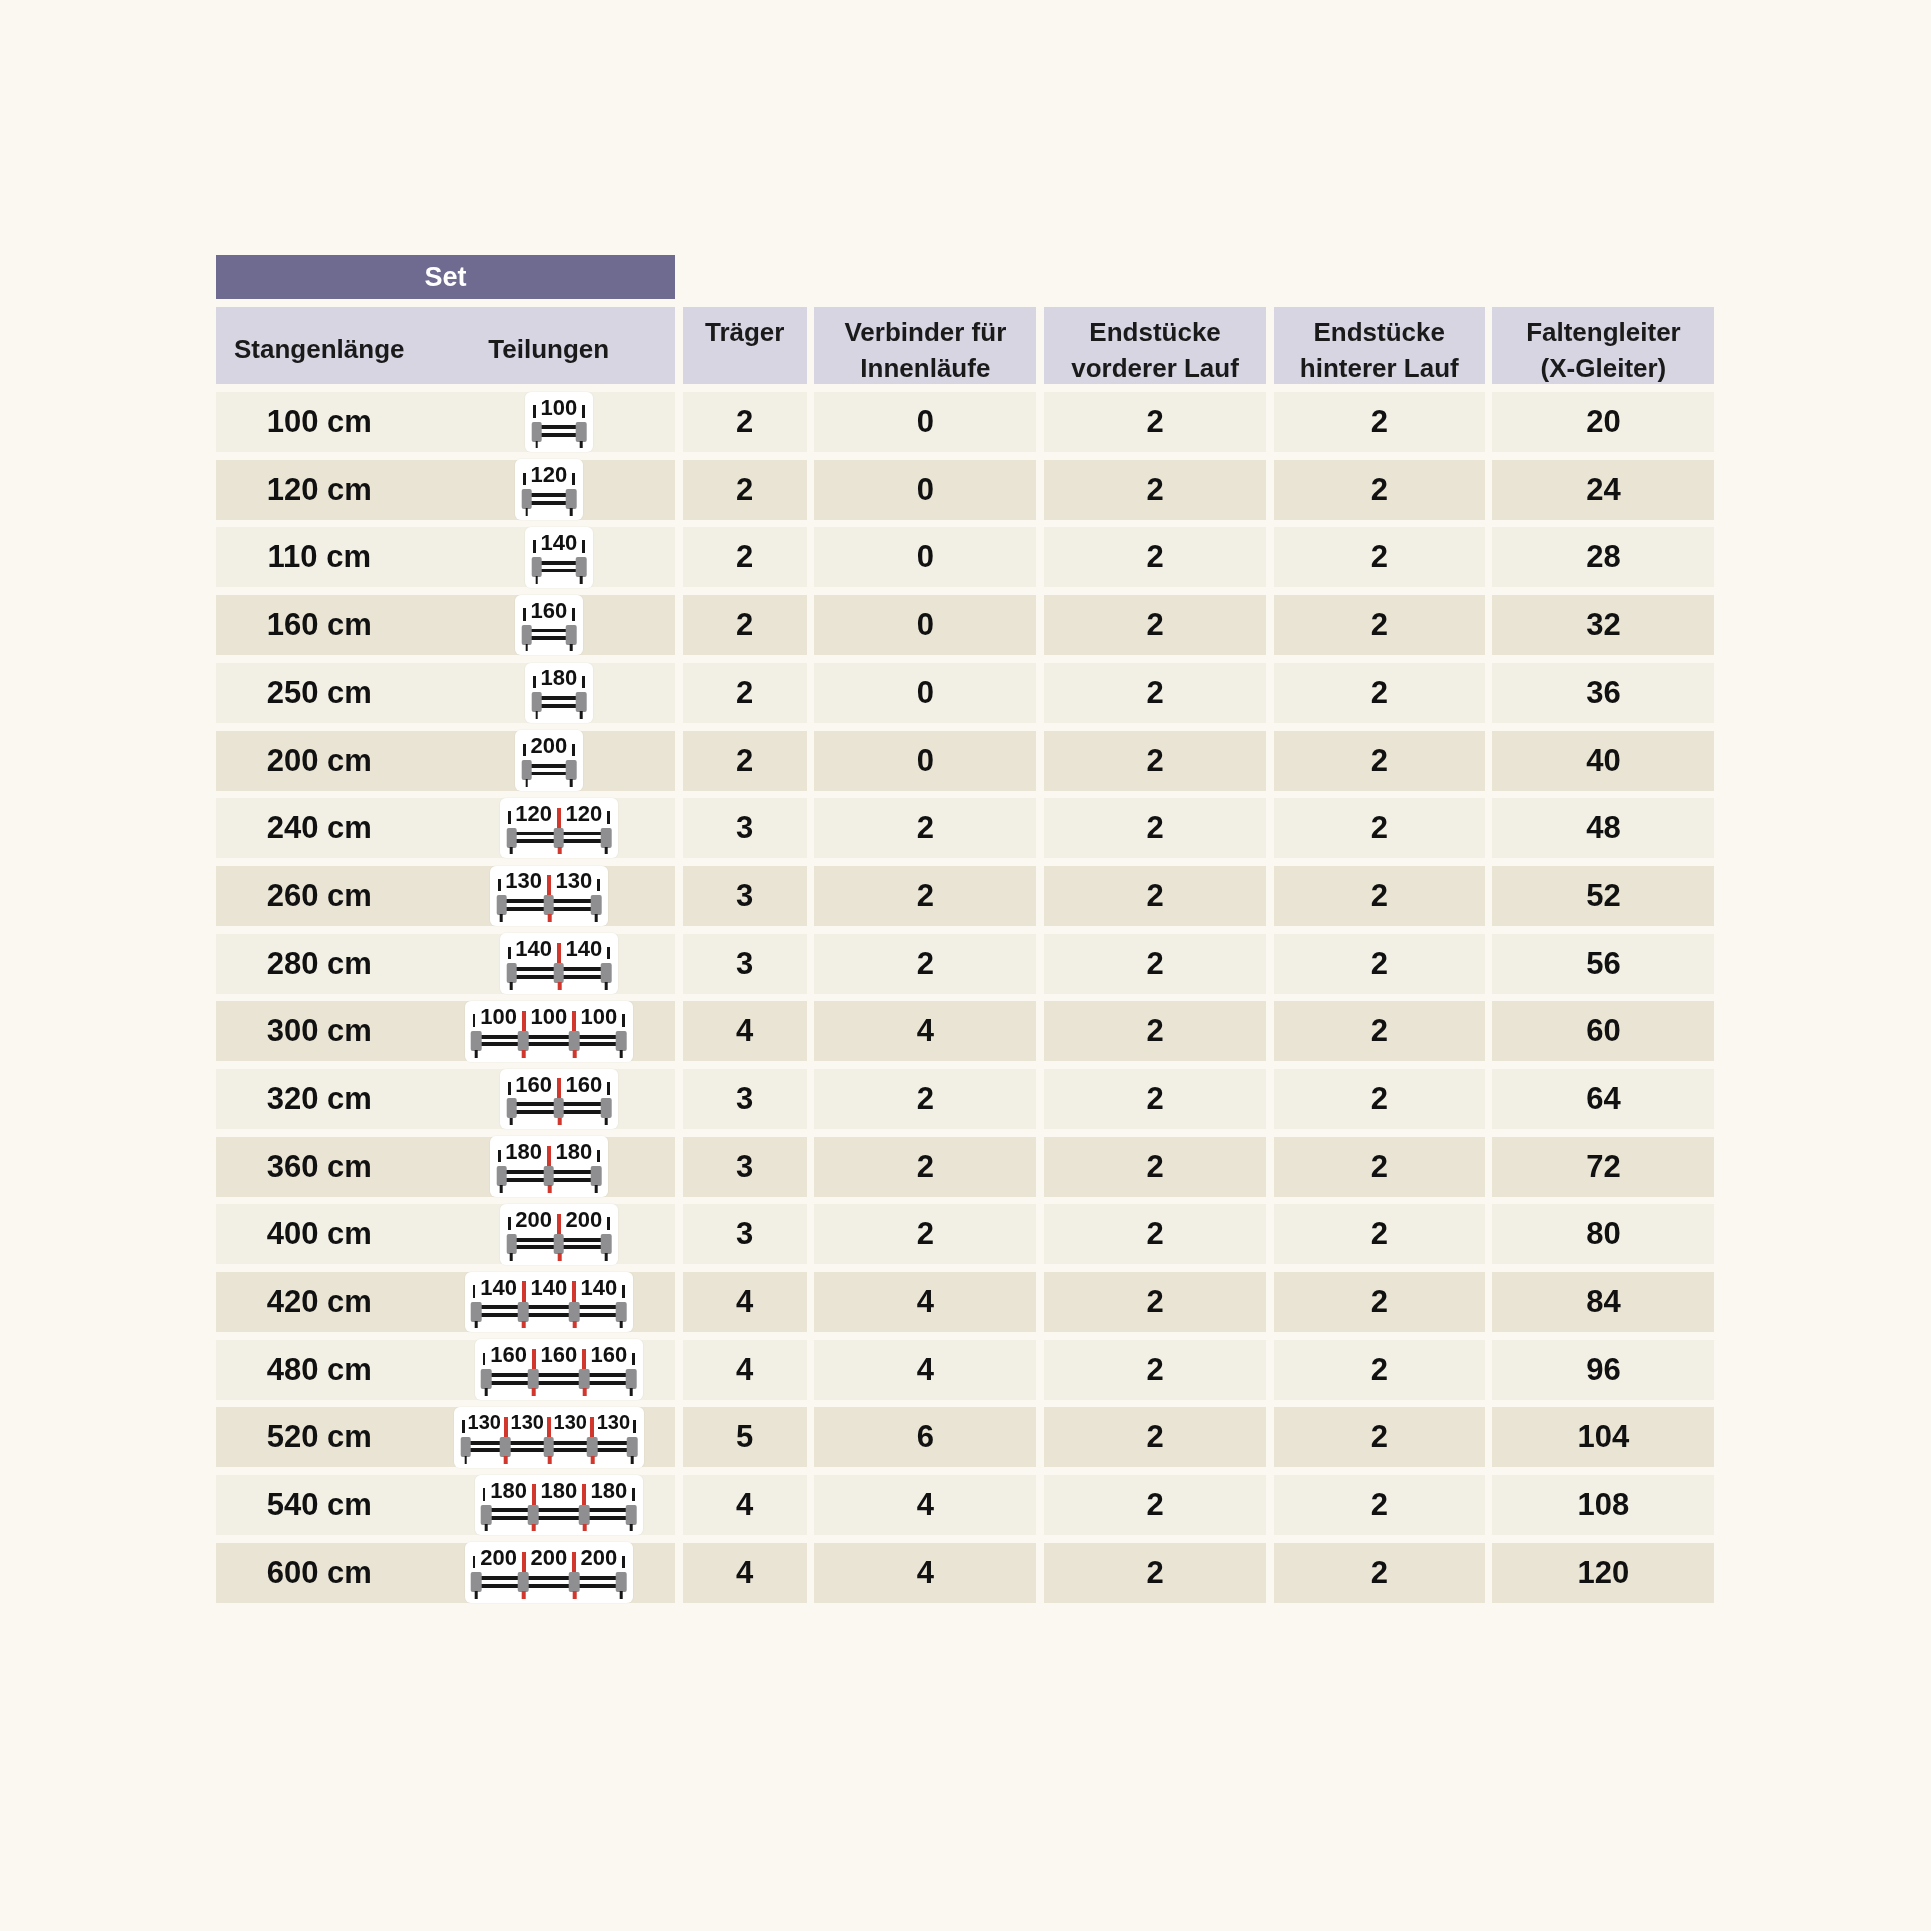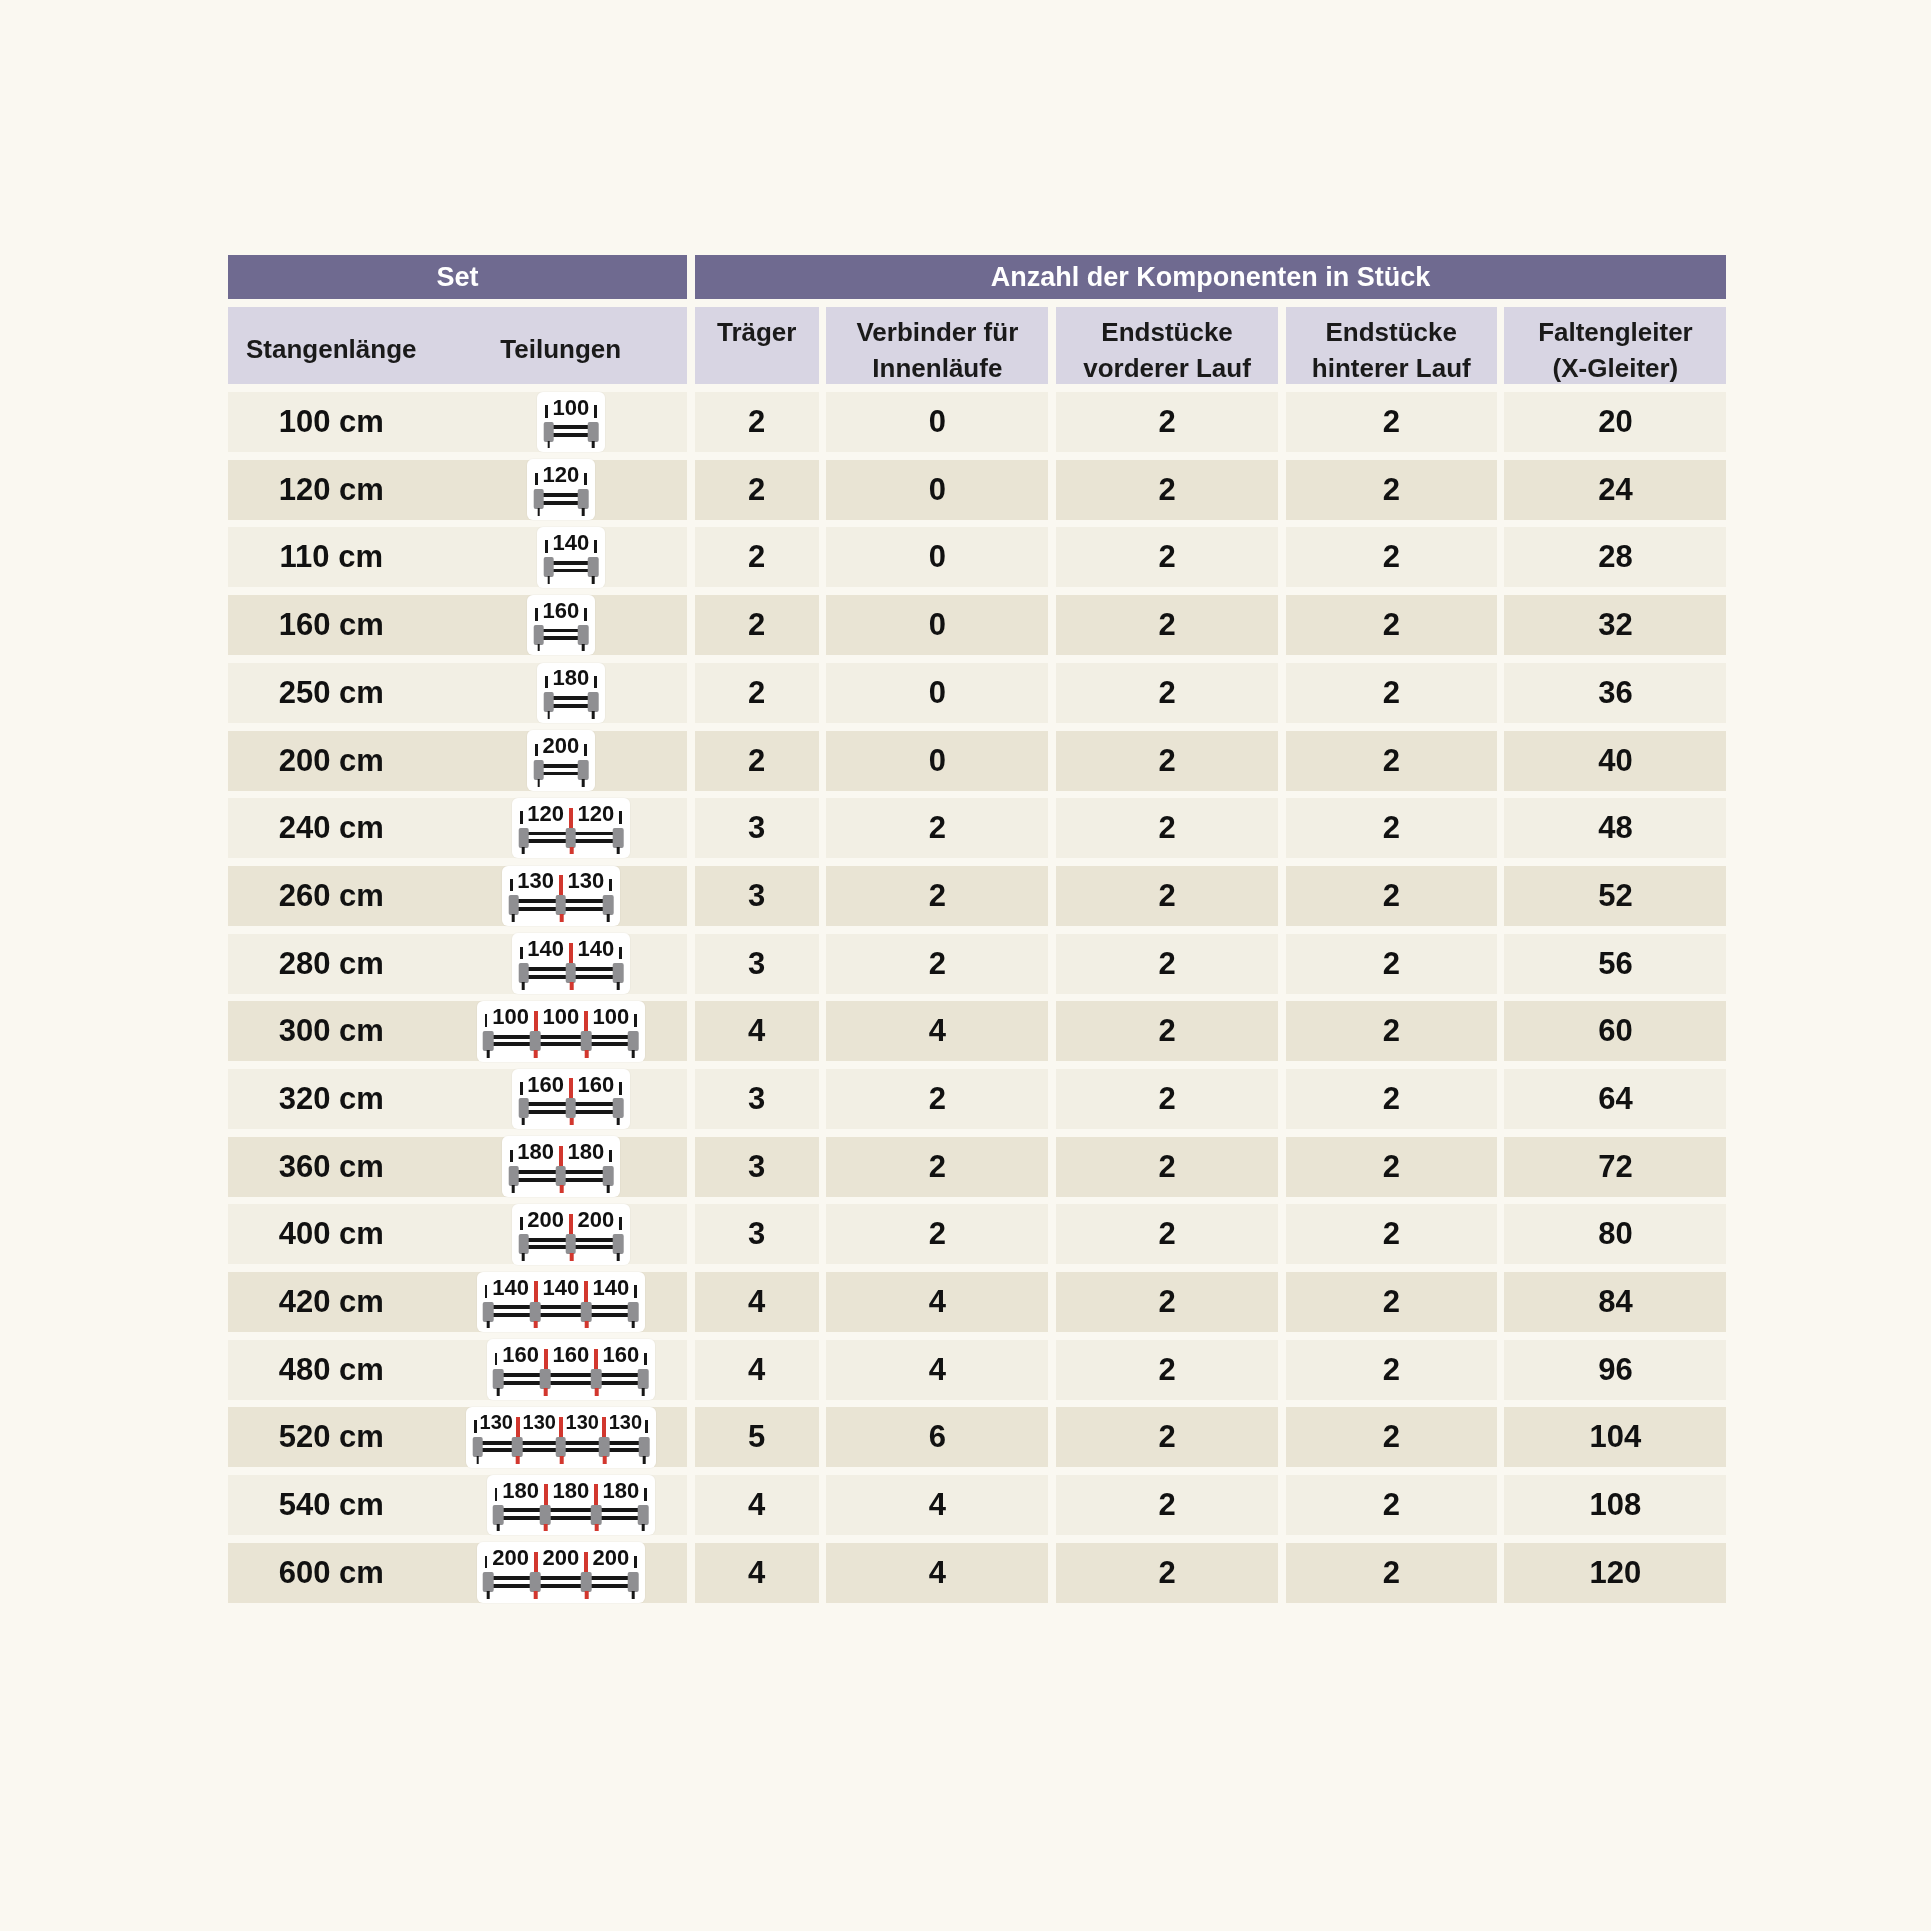--- a/index.html
+++ b/index.html
@@ -3,21 +3,21 @@
 <meta charset="utf-8">
 <style>
   html,body{margin:0;padding:0;}
   body{
     width:1931px;height:1931px;position:relative;
     background:#faf8f1;
     font-family:"Liberation Sans",sans-serif;
     color:#111;
   }
   .table-wrap{position:absolute;left:216px;top:255px;width:1498px;}
-  .grid{display:grid;grid-template-columns:459px 124px 222px 222px 211px 222px;column-gap:7.7px;margin-left:12px;}
+  .grid{display:grid;grid-template-columns:459px 124px 222px 222px 211px 222px;column-gap:7.7px;}
 
   .title-bar{
     height:83px;background:#4a4469;color:#fff;
     font-size:39px;font-weight:700;letter-spacing:0.5px;
     display:flex;align-items:center;justify-content:center;
     margin-bottom:7.7px;
   }
   .group-row{margin-bottom:7.7px;}
   .gcell{
     height:44px;background:#6f6a90;color:#fff;
@@ -67,21 +67,20 @@
   .cap.mid::after{background:#d2372e;width:3.9px;}
 </style>
 </head>
 <body>
 
 <div class="table-wrap">
 
 
   <div class="grid group-row">
     <div class="gcell">Set</div>
-    <div class="gcell comp">Anzahl der Komponenten in Stück</div>
   </div>
 
   <div class="grid header-row">
     <div class="hcell setc">
       <span class="s1">Stangenlänge</span>
       <span class="s2">Teilungen</span>
     </div>
     <div class="hcell">
       <span>Träger</span>
     </div>

